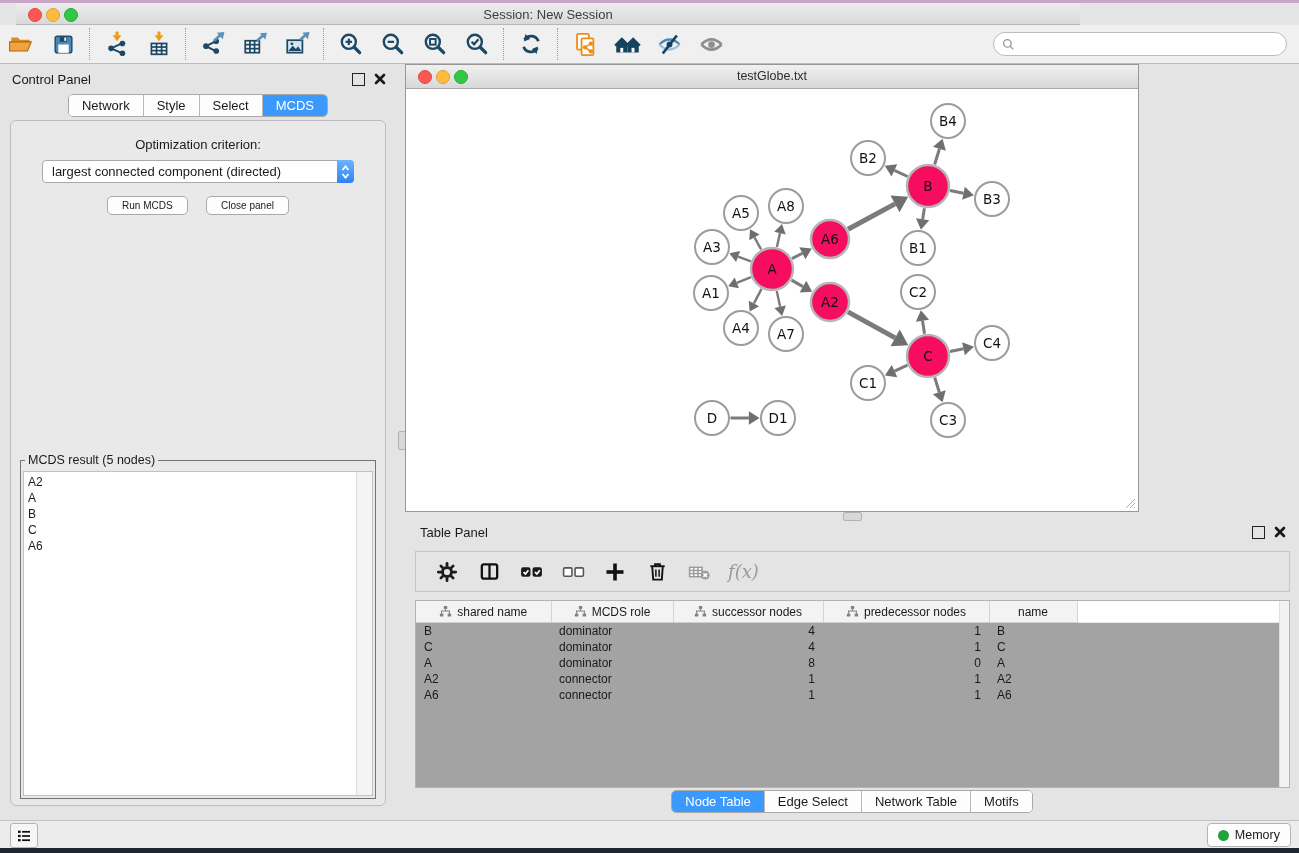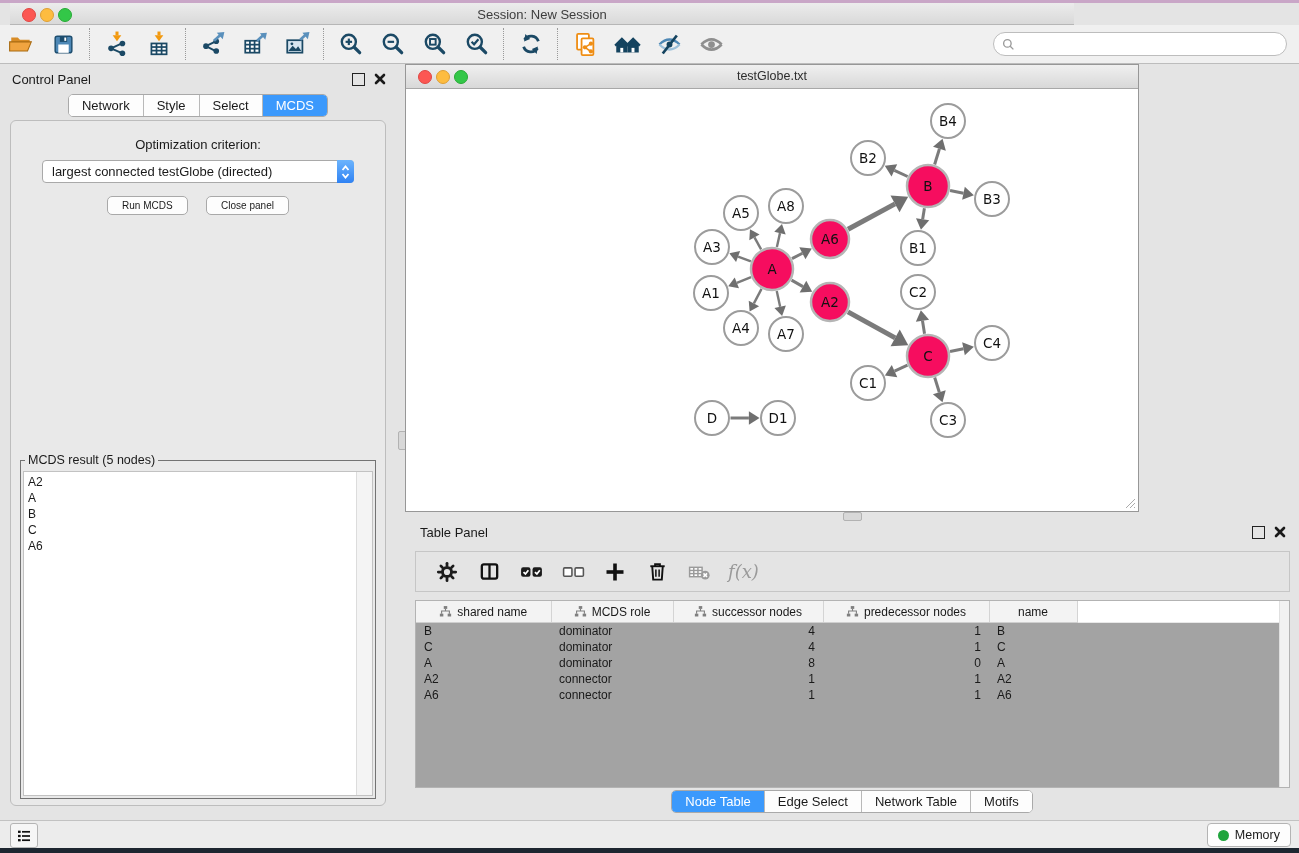--- a/index.html
+++ b/index.html
@@ -1,20 +1,20 @@
 <!DOCTYPE html>
 <html><head>
 <meta charset="utf-8">
 <style>
   html,body{margin:0;padding:0;background:#555;}
   #app{position:relative;width:1299px;height:853px;background:#e4e4e4;overflow:hidden;
        font-family:"Liberation Sans","DejaVu Sans",sans-serif;color:#1a1a1a;}
   
   #desktop-edge{position:absolute;left:0;top:0;width:1299px;height:3px;background:#c9a6c7;}
-  #titlebar{position:absolute;left:10px;top:3px;width:1064px;height:21px;
+  #titlebar{position:absolute;left:16px;top:3px;width:1064px;height:21px;
             background:linear-gradient(#ececec,#d9d9d9);border-bottom:1px solid #b6b6b6;}
   .tl{position:absolute;top:5px;width:12px;height:12px;border-radius:50%;}
   .tl.red{background:#fc5753;border:1px solid #df4744;}
   .tl.yel{background:#fdbc40;border:1px solid #de9f34;}
   .tl.grn{background:#33c748;border:1px solid #27aa35;}
   #titlebar .title{position:absolute;left:0;right:0;top:4px;text-align:center;font-size:13px;color:#3d3d3d;}
   
   #toolbar{position:absolute;left:0;top:25px;width:1299px;height:38px;background:#f0f0f0;
            border-bottom:1px solid #bcbcbc;display:flex;align-items:center;}
   .tbtn{width:30px;height:30px;display:flex;align-items:center;justify-content:center;flex:0 0 auto;margin:0 6px;}
@@ -282,21 +282,21 @@
       <span class="seg">
         <span class="tab">Network</span>
         <span class="tab">Style</span>
         <span class="tab">Select</span>
         <span class="tab active">MCDS</span>
       </span>
     </div>
     <div id="cp-body">
       <div id="opt-label">Optimization criterion:</div>
       <div id="criterion">
-        <span>largest connected testGlobe (directed)</span>
+        <span>largest connected component (directed)</span>
         <span class="stepper">
           <svg width="9" height="14" viewBox="0 0 9 14">
             <polyline points="1.5,5 4.5,1.5 7.5,5" fill="none" stroke="#fff" stroke-width="1.8"></polyline>
             <polyline points="1.5,9 4.5,12.5 7.5,9" fill="none" stroke="#fff" stroke-width="1.8"></polyline>
           </svg>
         </span>
       </div>
       <div class="btn-row">
         <span class="pbtn">Run MCDS</span>
         <span class="pbtn">Close panel</span>

